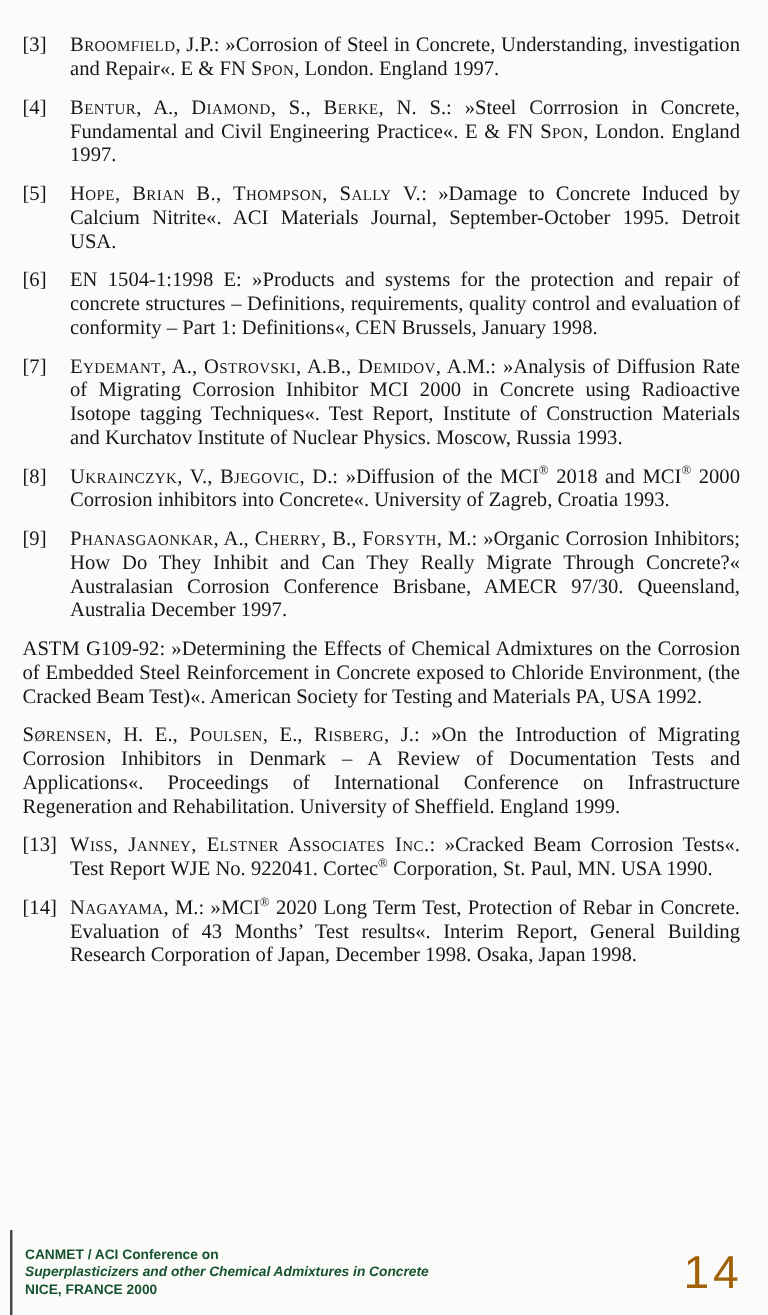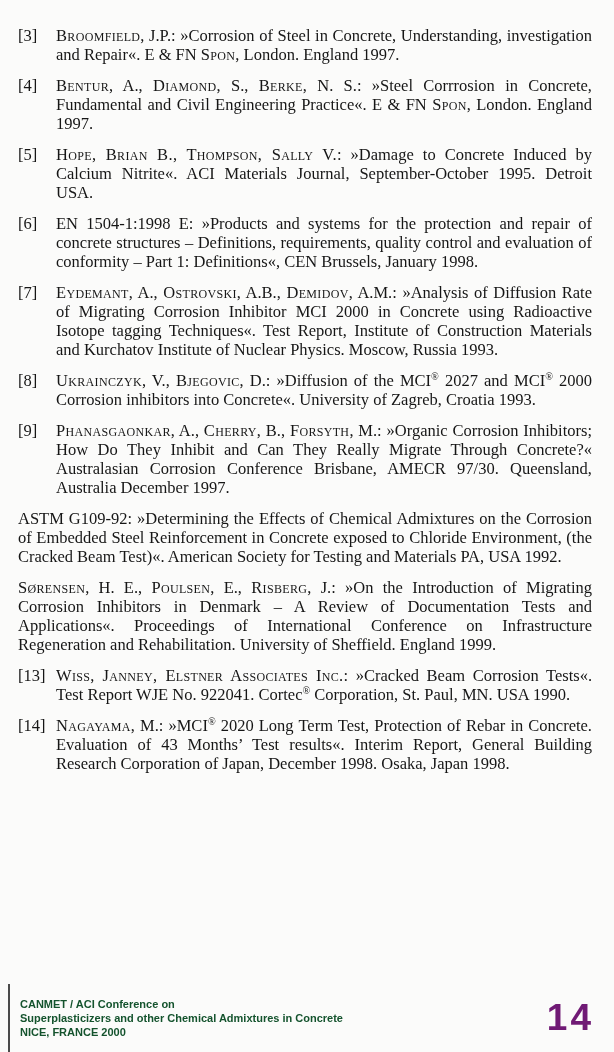--- a/index.html
+++ b/index.html
@@ -52,32 +52,33 @@
     position: absolute;
     left: 20px;
     bottom: 13px;
     font-family: "Liberation Sans", sans-serif;
     font-weight: bold;
     font-size: 11px;
     line-height: 14px;
     color: #14532d;
   }
   .footer .italic-line {
+    font-style: italic;
     text-align: center;
   }
   .page-number {
     position: absolute;
     right: 20px;
     bottom: 16px;
     font-family: "Liberation Sans", sans-serif;
-    font-weight: bold;
+    font-weight: normal;
     font-size: 37px;
     line-height: 1;
     letter-spacing: 3px;
-    color: #701a75;
+    color: #a16207;
     text-align: center;
   }
   .scan-line {
     position: absolute;
     left: 8px;
     top: 984px;
     width: 2px;
     height: 68px;
     background: #4a4a4a;
   }
@@ -103,21 +104,21 @@
       <div class="ref">
         <span class="ref-num">[6]</span>
         <span class="ref-body"><span>EN 1504-1:1998 E: »Products and systems for the protection and repair of concrete structures – Definitions, requirements, quality control and evaluation of conformity – Part 1: Definitions«, CEN Brussels, January 1998.</span></span>
       </div>
       <div class="ref">
         <span class="ref-num">[7]</span>
         <span class="ref-body"><span class="sc">Eydemant</span><span>, A., </span><span class="sc">Ostrovski</span><span>, A.B., </span><span class="sc">Demidov</span><span>, A.M.: »Analysis of Diffusion Rate of Migrating Corrosion Inhibitor MCI 2000 in Concrete using Radioactive Isotope tagging Techniques«. Test Report, Institute of Construction Materials and Kurchatov Institute of Nuclear Physics. Moscow, Russia 1993.</span></span>
       </div>
       <div class="ref">
         <span class="ref-num">[8]</span>
-        <span class="ref-body"><span class="sc">Ukrainczyk</span><span>, V., </span><span class="sc">Bjegovic</span><span>, D.: »Diffusion of the MCI</span><sup>®</sup><span> 2027 and MCI</span><sup>®</sup><span> 2000 Corrosion inhibitors into Concrete«. University of Zagreb, Croatia 1993.</span></span>
+        <span class="ref-body"><span class="sc">Ukrainczyk</span><span>, V., </span><span class="sc">Bjegovic</span><span>, D.: »Diffusion of the MCI</span><sup>®</sup><span> 2018 and MCI</span><sup>®</sup><span> 2000 Corrosion inhibitors into Concrete«. University of Zagreb, Croatia 1993.</span></span>
       </div>
       <div class="ref">
         <span class="ref-num">[9]</span>
         <span class="ref-body"><span class="sc">Phanasgaonkar</span><span>, A., </span><span class="sc">Cherry</span><span>, B., </span><span class="sc">Forsyth</span><span>, M.: »Organic Corrosion Inhibitors; How Do They Inhibit and Can They Really Migrate Through Concrete?« Australasian Corrosion Conference Brisbane, AMECR 97/30. Queensland, Australia December 1997.</span></span>
       </div>
       <div class="ref">
         <span class="ref-body"><span>ASTM G109-92: »Determining the Effects of Chemical Admixtures on the Corrosion of Embedded Steel Reinforcement in Concrete exposed to Chloride Environment, (the Cracked Beam Test)«. American Society for Testing and Materials PA, USA 1992.</span></span>
       </div>
       <div class="ref">
         <span class="ref-body"><span class="sc">Sørensen</span><span>, H. E., </span><span class="sc">Poulsen</span><span>, E., </span><span class="sc">Risberg</span><span>, J.: »On the Introduction of Migrating Corrosion Inhibitors in Denmark – A Review of Documentation Tests and Applications«. Proceedings of International Conference on Infrastructure Regeneration and Rehabilitation. University of Sheffield. England 1999.</span></span>

